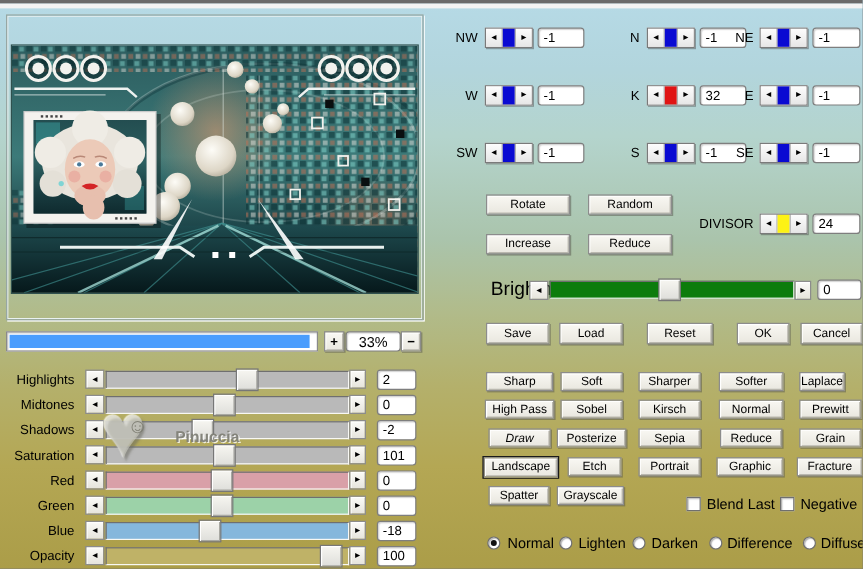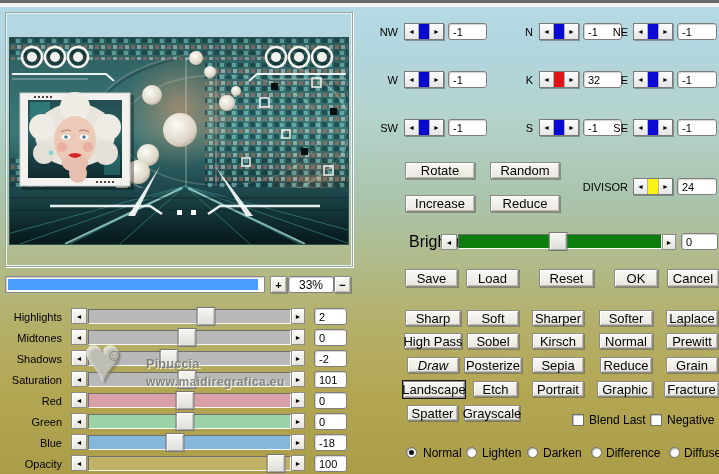--- a/index.html
+++ b/index.html
@@ -7,21 +7,21 @@
     font-family:"Liberation Sans",sans-serif;color:#000;
     background:linear-gradient(180deg,#b6dae6 0%,#b2d5dd 12%,#b4d4cd 24%,#aac4ac 42%,#b1bb8a 55%,#b4b06b 68%,#b4a754 82%,#ab9d48 100%);}
   .topbar1{position:absolute;left:0;top:0;width:719px;height:3px;background:#6a6a6a;}
   .topbar2{position:absolute;left:0;top:3px;width:719px;height:4px;background:#f3f3f3;}
 
   .lbl{position:absolute;font-size:11px;display:flex;align-items:center;}
   .lbl.r{justify-content:flex-end;text-align:right;}
   .lbl12{font-size:16px;margin-left:24px;}
 
   .btn{position:absolute;display:flex;align-items:center;justify-content:center;
-    font-size:13px;background:linear-gradient(#f9f8f3,#e9e7df);
+    font-size:10px;background:linear-gradient(#f9f8f3,#e9e7df);
     border:1px solid #8c8c8c;box-sizing:border-box;
     box-shadow:inset 1px 1px 0 #fff,inset -1px -1px 0 #b9b7ae,1px 1px 0 rgba(85,85,75,.5);
     cursor:pointer;white-space:nowrap;}
   .btn.focused{box-shadow:0 0 0 1px #1a1a1a,inset 1px 1px 0 #fff,inset -1px -1px 0 #b9b7ae;}
 
   .field{position:absolute;height:17px;background:#fff;border:1px solid #7e7e7e;border-radius:3px;
     box-sizing:border-box;display:flex;align-items:center;font-size:11px;padding-left:4px;
     box-shadow:inset 1px 1px 1px rgba(0,0,0,.18);}
   .field.center{justify-content:center;padding-left:0;}
 
@@ -333,21 +333,21 @@
   <div class="btn" style="left:405px;top:269px;width:53px;height:18px;">Save</div>
   <div class="btn" style="left:466px;top:269px;width:53px;height:18px;">Load</div>
   <div class="btn" style="left:539px;top:269px;width:55px;height:18px;">Reset</div>
   <div class="btn" style="left:614px;top:269px;width:44px;height:18px;">OK</div>
   <div class="btn" style="left:667px;top:269px;width:52px;height:18px;text-align:right;">Cancel</div>
 
   <div class="btn" style="left:405px;top:310px;width:56px;height:16px;">Sharp</div>
   <div class="btn" style="left:467px;top:310px;width:52px;height:16px;">Soft</div>
   <div class="btn" style="left:532px;top:310px;width:52px;height:16px;">Sharper</div>
   <div class="btn" style="left:599px;top:310px;width:54px;height:16px;">Softer</div>
-  <div class="btn" style="left:666px;top:310px;width:52px;height:16px;">Laplace</div>
+  <div class="btn" style="left:666px;top:310px;width:38px;height:16px;">Laplace</div>
   <div class="btn" style="left:404px;top:333px;width:58px;height:16px;">High Pass</div>
   <div class="btn" style="left:467px;top:333px;width:52px;height:16px;">Sobel</div>
   <div class="btn" style="left:532px;top:333px;width:52px;height:16px;">Kirsch</div>
   <div class="btn" style="left:599px;top:333px;width:54px;height:16px;">Normal</div>
   <div class="btn" style="left:666px;top:333px;width:52px;height:16px;">Prewitt</div>
   <div class="btn" style="left:407px;top:357px;width:52px;height:16px;font-style:italic;">Draw</div>
   <div class="btn" style="left:464px;top:357px;width:58px;height:16px;">Posterize</div>
   <div class="btn" style="left:532px;top:357px;width:52px;height:16px;">Sepia</div>
   <div class="btn" style="left:600px;top:357px;width:52px;height:16px;">Reduce</div>
   <div class="btn" style="left:666px;top:357px;width:52px;height:16px;">Grain</div>
@@ -469,14 +469,13 @@
     <div class="thumb" style="left: 93%;"></div>
   </div>
   <div class="sbtn" style="left:291px;top:455px;width:14px;">
       <span>►</span>
     </div>
   <div class="field" style="left:314px;top:455px;width:33px;">100</div>
 
   <div class="wm wm-heart">♥</div>
   <div class="wm wm-smile">☺</div>
   <div class="wm wm-name">Pinuccia</div>
-  <div class="wm wm-site">www.maidiregrafica.eu</div>
 </div>
 
 </body></html>

